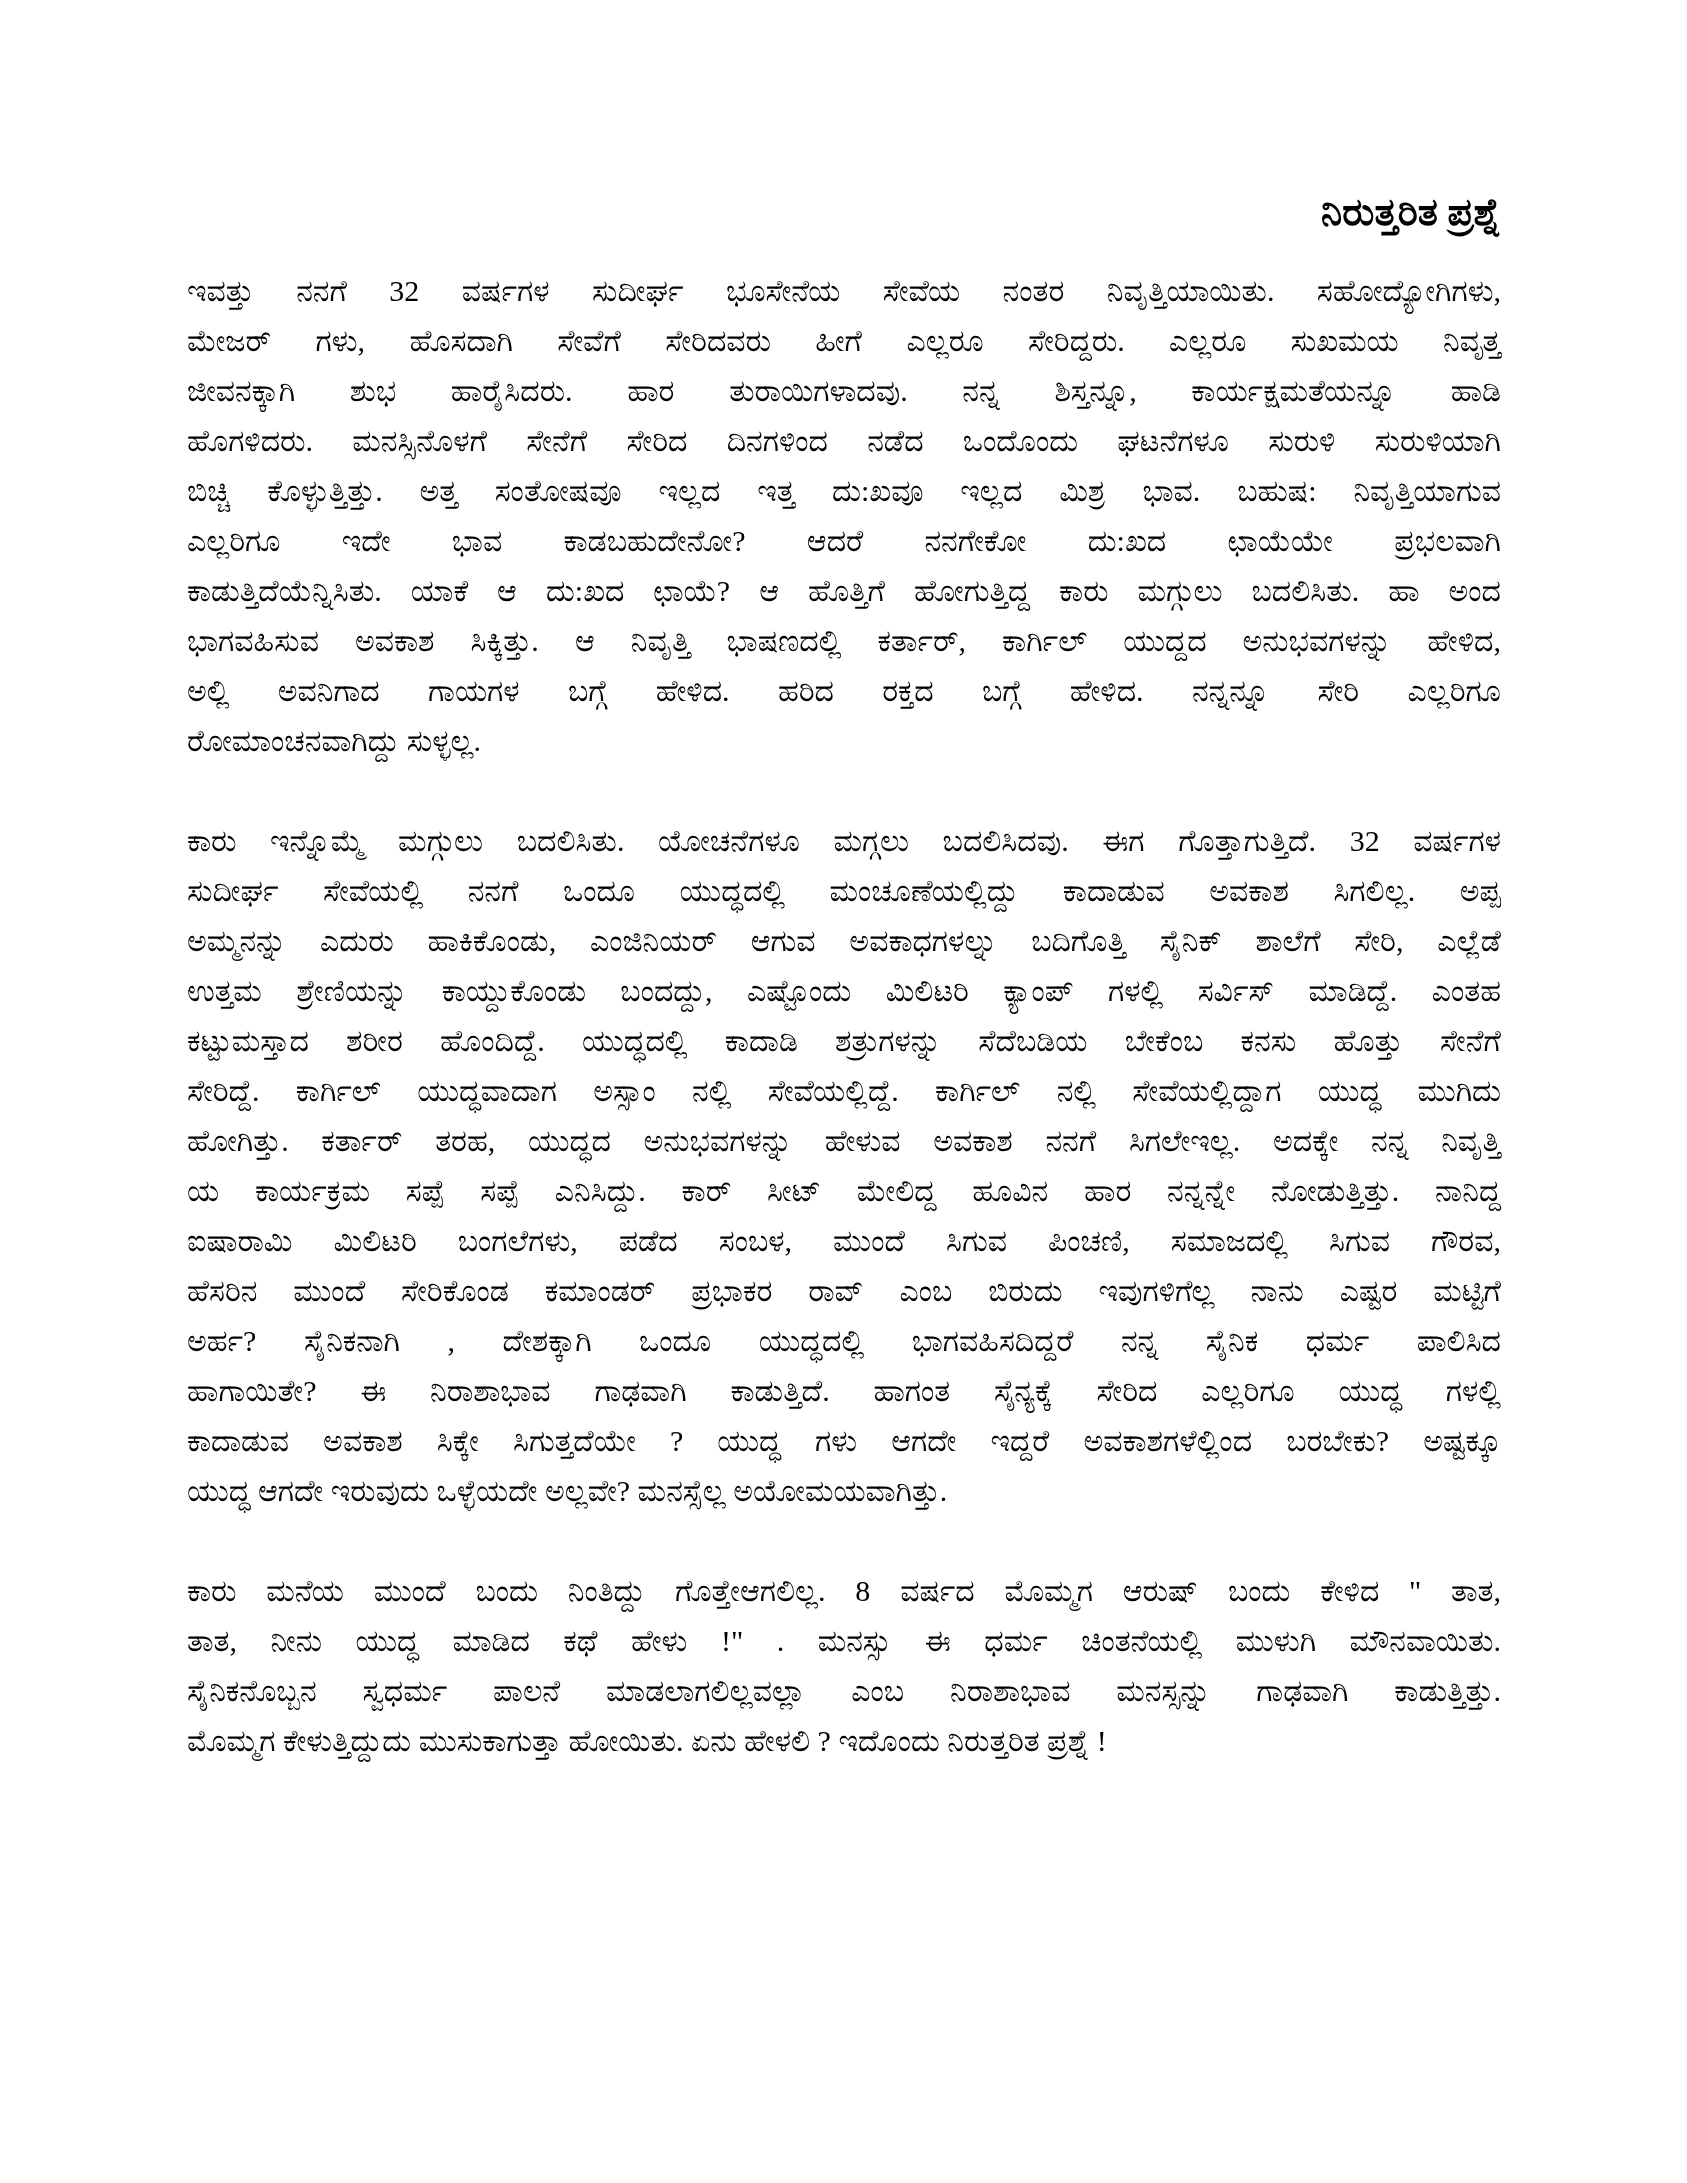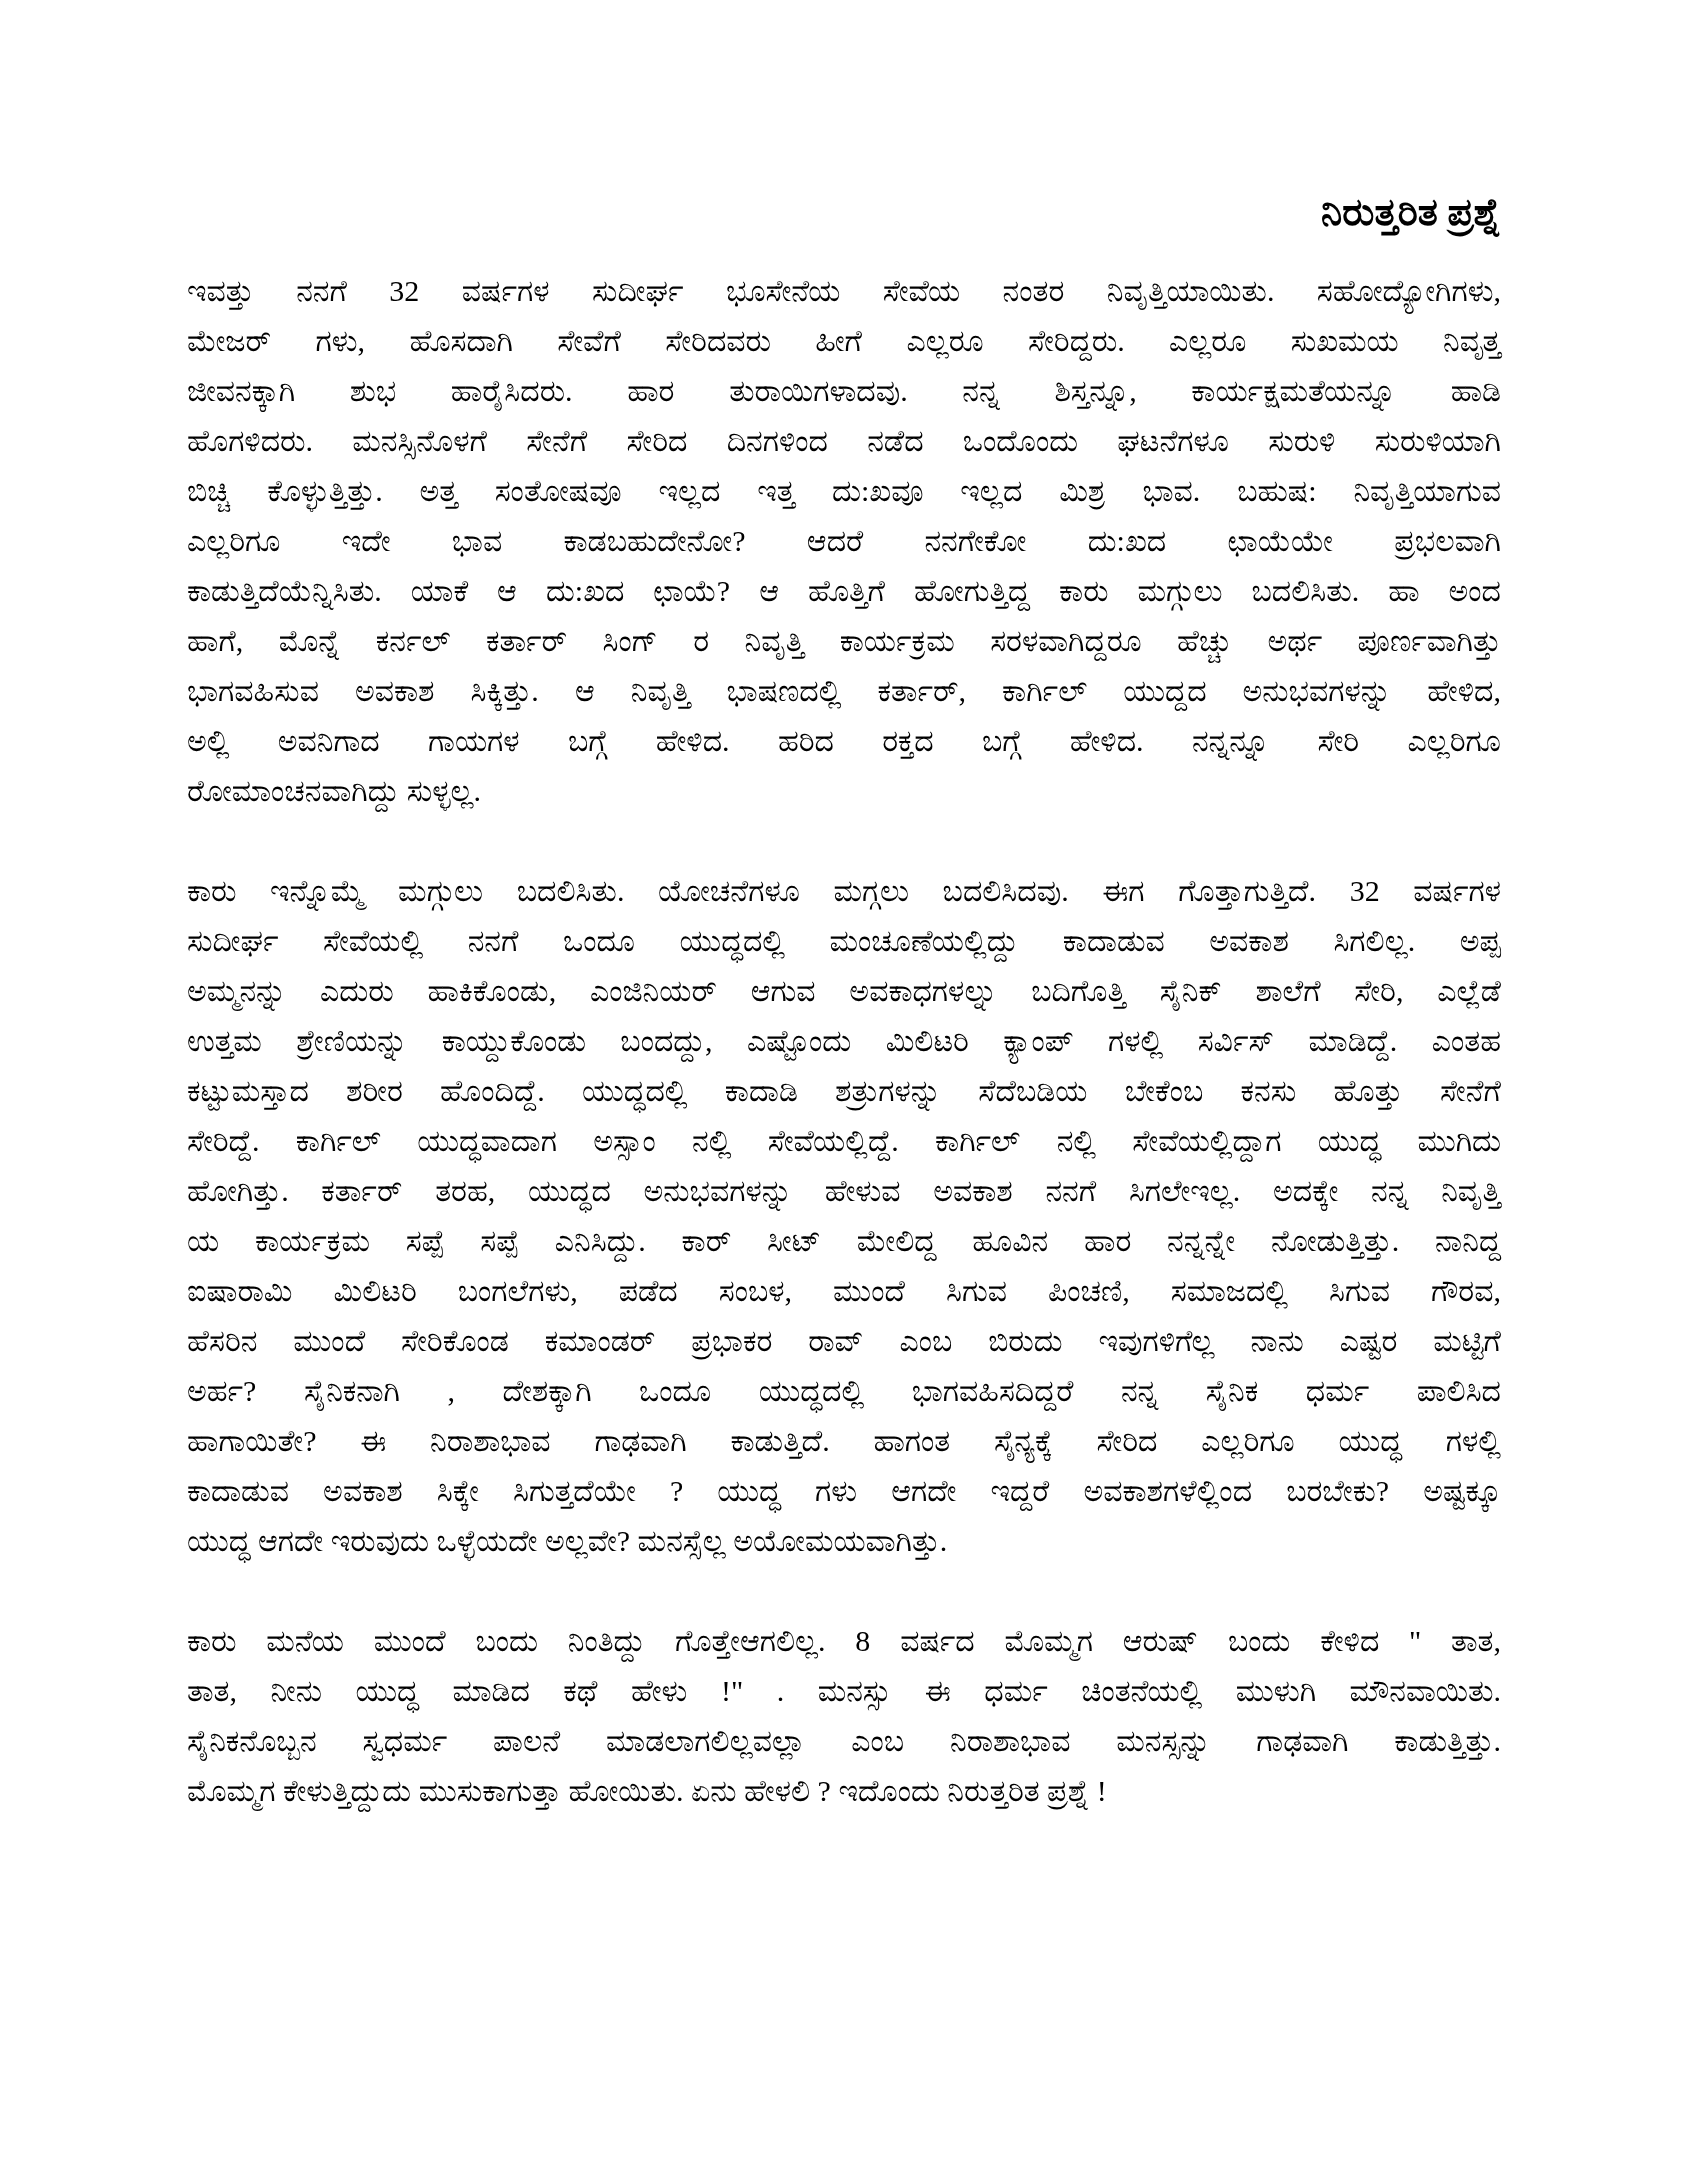--- a/index.html
+++ b/index.html
@@ -60,21 +60,20 @@
     <h1 class="doc-title">ನಿರುತ್ತರಿತ ಪ್ರಶ್ನೆ</h1>
     <div id="doc-body">
         <div class="paragraph">
           <div class="text-line">ಇವತ್ತು ನನಗೆ 32 ವರ್ಷಗಳ ಸುದೀರ್ಘ ಭೂಸೇನೆಯ ಸೇವೆಯ ನಂತರ ನಿವೃತ್ತಿಯಾಯಿತು. ಸಹೋದ್ಯೋಗಿಗಳು,</div>
           <div class="text-line">ಮೇಜರ್ ಗಳು, ಹೊಸದಾಗಿ ಸೇವೆಗೆ ಸೇರಿದವರು ಹೀಗೆ ಎಲ್ಲರೂ ಸೇರಿದ್ದರು. ಎಲ್ಲರೂ ಸುಖಮಯ ನಿವೃತ್ತ</div>
           <div class="text-line">ಜೀವನಕ್ಕಾಗಿ ಶುಭ ಹಾರೈಸಿದರು. ಹಾರ ತುರಾಯಿಗಳಾದವು. ನನ್ನ ಶಿಸ್ತನ್ನೂ, ಕಾರ್ಯಕ್ಷಮತೆಯನ್ನೂ ಹಾಡಿ</div>
           <div class="text-line">ಹೊಗಳಿದರು. ಮನಸ್ಸಿನೊಳಗೆ ಸೇನೆಗೆ ಸೇರಿದ ದಿನಗಳಿಂದ ನಡೆದ ಒಂದೊಂದು ಘಟನೆಗಳೂ ಸುರುಳಿ ಸುರುಳಿಯಾಗಿ</div>
           <div class="text-line">ಬಿಚ್ಚಿ ಕೊಳ್ಳುತ್ತಿತ್ತು. ಅತ್ತ ಸಂತೋಷವೂ ಇಲ್ಲದ ಇತ್ತ ದು:ಖವೂ ಇಲ್ಲದ ಮಿಶ್ರ ಭಾವ. ಬಹುಷ: ನಿವೃತ್ತಿಯಾಗುವ</div>
           <div class="text-line">ಎಲ್ಲರಿಗೂ ಇದೇ ಭಾವ ಕಾಡಬಹುದೇನೋ? ಆದರೆ ನನಗೇಕೋ ದು:ಖದ ಛಾಯೆಯೇ ಪ್ರಭಲವಾಗಿ</div>
           <div class="text-line">ಕಾಡುತ್ತಿದೆಯೆನ್ನಿಸಿತು. ಯಾಕೆ ಆ ದು:ಖದ ಛಾಯೆ? ಆ ಹೊತ್ತಿಗೆ ಹೋಗುತ್ತಿದ್ದ ಕಾರು ಮಗ್ಗುಲು ಬದಲಿಸಿತು. ಹಾ ಅಂದ</div>
-          <div class="text-line">ಹಾಗೆ, ಮೊನ್ನೆ ಕರ್ನಲ್ ಕರ್ತಾರ್ ಸಿಂಗ್ ರ ನಿವೃತ್ತಿ ಕಾರ್ಯಕ್ರಮ ಸರಳವಾಗಿದ್ದರೂ ಹೆಚ್ಚು ಅರ್ಥ ಪೂರ್ಣವಾಗಿತ್ತು</div>
           <div class="text-line">ಭಾಗವಹಿಸುವ ಅವಕಾಶ ಸಿಕ್ಕಿತ್ತು. ಆ ನಿವೃತ್ತಿ ಭಾಷಣದಲ್ಲಿ ಕರ್ತಾರ್, ಕಾರ್ಗಿಲ್ ಯುದ್ದದ ಅನುಭವಗಳನ್ನು ಹೇಳಿದ,</div>
           <div class="text-line">ಅಲ್ಲಿ ಅವನಿಗಾದ ಗಾಯಗಳ ಬಗ್ಗೆ ಹೇಳಿದ. ಹರಿದ ರಕ್ತದ ಬಗ್ಗೆ ಹೇಳಿದ. ನನ್ನನ್ನೂ ಸೇರಿ ಎಲ್ಲರಿಗೂ</div>
           <div class="text-line last">ರೋಮಾಂಚನವಾಗಿದ್ದು ಸುಳ್ಳಲ್ಲ.</div>
         </div>
         <div class="paragraph">
           <div class="text-line">ಕಾರು ಇನ್ನೊಮ್ಮೆ ಮಗ್ಗುಲು ಬದಲಿಸಿತು. ಯೋಚನೆಗಳೂ ಮಗ್ಗಲು ಬದಲಿಸಿದವು. ಈಗ ಗೊತ್ತಾಗುತ್ತಿದೆ. 32 ವರ್ಷಗಳ</div>
           <div class="text-line">ಸುದೀರ್ಘ ಸೇವೆಯಲ್ಲಿ ನನಗೆ ಒಂದೂ ಯುದ್ಧದಲ್ಲಿ ಮಂಚೂಣೆಯಲ್ಲಿದ್ದು ಕಾದಾಡುವ ಅವಕಾಶ ಸಿಗಲಿಲ್ಲ. ಅಪ್ಪ</div>
           <div class="text-line">ಅಮ್ಮನನ್ನು ಎದುರು ಹಾಕಿಕೊಂಡು, ಎಂಜಿನಿಯರ್ ಆಗುವ ಅವಕಾಧಗಳಲ್ನು ಬದಿಗೊತ್ತಿ ಸೈನಿಕ್ ಶಾಲೆಗೆ ಸೇರಿ, ಎಲ್ಲೆಡೆ</div>
           <div class="text-line">ಉತ್ತಮ ಶ್ರೇಣಿಯನ್ನು ಕಾಯ್ದುಕೊಂಡು ಬಂದದ್ದು, ಎಷ್ಟೊಂದು ಮಿಲಿಟರಿ ಕ್ಯಾಂಪ್ ಗಳಲ್ಲಿ ಸರ್ವಿಸ್ ಮಾಡಿದ್ದೆ. ಎಂತಹ</div>
           <div class="text-line">ಕಟ್ಟುಮಸ್ತಾದ ಶರೀರ ಹೊಂದಿದ್ದೆ. ಯುದ್ಧದಲ್ಲಿ ಕಾದಾಡಿ ಶತ್ರುಗಳನ್ನು ಸೆದೆಬಡಿಯ ಬೇಕೆಂಬ ಕನಸು ಹೊತ್ತು ಸೇನೆಗೆ</div>

